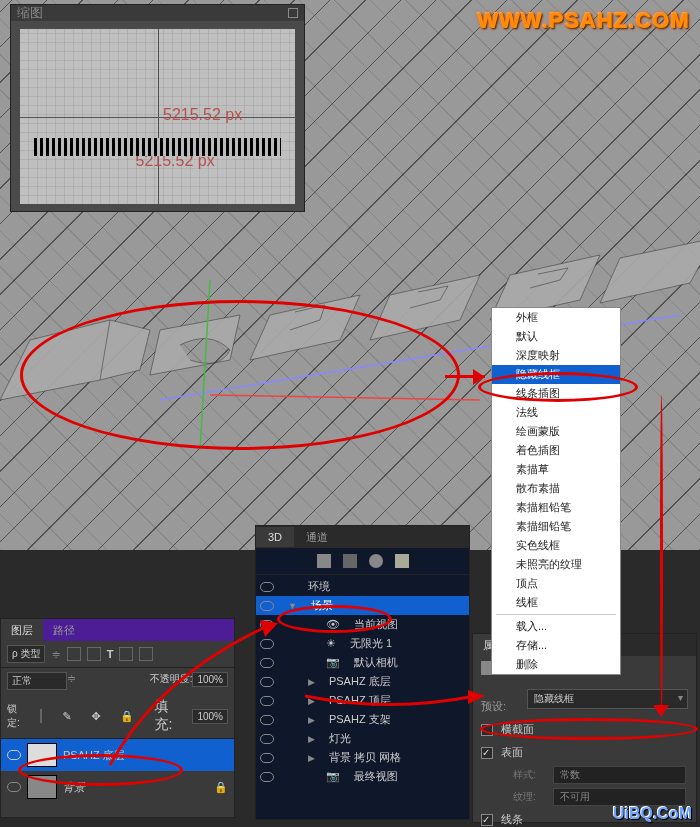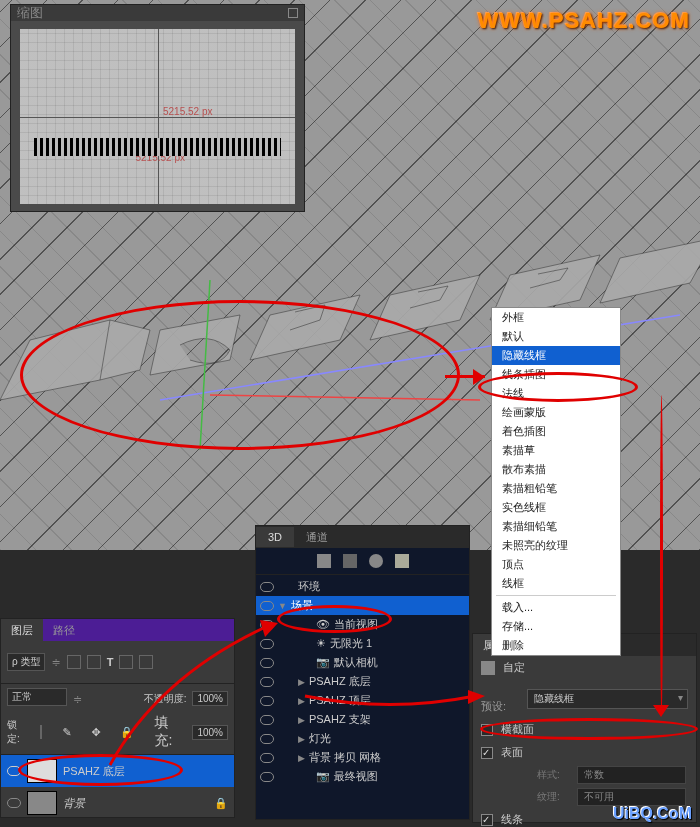--- a/index.html
+++ b/index.html
@@ -6,77 +6,77 @@
 body { width: 700px; height: 827px; background: #2a2a2a; position: relative; overflow: hidden; color: #ccc; font-size: 11px; }
 .bg-3d { position: absolute; top: 0; left: 0; width: 700px; height: 550px; background: repeating-linear-gradient(45deg, #888 0, #888 1px, #999 1px, #999 25px), repeating-linear-gradient(-45deg, #888 0, #888 1px, transparent 1px, transparent 25px); background-blend-mode: multiply; }
 .watermark { position: absolute; top: 8px; right: 10px; font-size: 22px; font-weight: bold; color: #ff8c00; text-shadow: 0 0 4px #ff6000, -1px -1px 0 #ffb060, 1px 1px 2px #000; letter-spacing: 1px; z-index: 100; }
 .watermark2 { position: absolute; bottom: 4px; right: 8px; font-size: 16px; font-weight: bold; color: #6aa0ff; text-shadow: -1px -1px 0 #fff, 1px 1px 1px #000; z-index: 100; }
 .navigator { position: absolute; top: 4px; left: 10px; width: 295px; height: 208px; background: #4a4a4a; border: 1px solid #222; z-index: 50; }
 .navigator .header { height: 16px; background: #3a3a3a; display: flex; align-items: center; padding: 0 6px; }
 .navigator .header .close { margin-left: auto; width: 10px; height: 10px; border: 1px solid #888; }
 .navigator .canvas { margin: 8px auto; width: 275px; height: 175px; background: repeating-linear-gradient(0deg, #ddd, #ddd 8px, #ccc 8px, #ccc 9px), repeating-linear-gradient(90deg, #ddd, #ddd 8px, #ccc 8px, #ccc 9px); background-blend-mode: multiply; position: relative; }
 .navigator .canvas .cross { position: absolute; top: 0; left: 50%; width: 1px; height: 100%; background: #555; }
 .navigator .canvas .crossh { position: absolute; top: 50%; left: 0; height: 1px; width: 100%; background: #555; }
-.navigator .canvas .dim { position: absolute; color: #b85050; font-size: 10px; }
+.navigator .canvas .dim { position: absolute; color: #b85050; font-size: 16px; }
 .navigator .canvas .text3d { position: absolute; top: 62%; left: 5%; width: 90%; height: 18px; background: repeating-linear-gradient(90deg, #000 0, #000 3px, #bbb 3px, #bbb 6px); }
 .text-3d-main { position: absolute; top: 200px; left: -20px; width: 720px; height: 280px; }
 .red-circle-big { position: absolute; top: 300px; left: 20px; width: 440px; height: 150px; border: 3px solid #e00000; border-radius: 50%; z-index: 40; }
 .context-menu { position: absolute; top: 307px; left: 491px; width: 130px; background: #fff; border: 1px solid #888; z-index: 60; font-size: 11px; color: #222; }
-.context-menu .item { padding: 2px 10px; cursor: pointer; }
+.context-menu .item { padding: 2px 24px; cursor: pointer; }
 .context-menu .item.highlight { background: #1060d0; color: #fff; }
 .context-menu .sep { height: 1px; background: #ccc; margin: 2px 4px; }
 .red-oval-menu { position: absolute; top: 372px; left: 478px; width: 160px; height: 30px; border: 3px solid #e00000; border-radius: 50%; z-index: 70; }
 .arrow1 { position: absolute; top: 365px; left: 445px; width: 50px; height: 30px; z-index: 65; }
 .arrow1::before { content: ''; position: absolute; top: 10px; left: 0; width: 40px; height: 3px; background: #e00000; }
 .arrow1::after { content: ''; position: absolute; top: 4px; right: 2px; border: 8px solid transparent; border-left: 12px solid #e00000; }
 .arrow2 { position: absolute; top: 395px; left: 620px; width: 60px; height: 340px; z-index: 65; }
 .arrow2::before { content: ''; position: absolute; top: 0; left: 40px; width: 3px; height: 320px; background: #e00000; border-radius: 50%; }
 .arrow2::after { content: ''; position: absolute; bottom: 10px; left: 33px; border: 8px solid transparent; border-top: 12px solid #e00000; }
 .red-oval-setting { position: absolute; top: 718px; left: 480px; width: 218px; height: 22px; border: 3px solid #e00000; border-radius: 50%; z-index: 75; }
 .panel-3d { position: absolute; top: 525px; left: 255px; width: 215px; height: 295px; background: #0f172a; border: 1px solid #222; z-index: 55; }
 .panel-3d .tabs { display: flex; background: #2a2a2a; height: 22px; align-items: center; }
 .panel-3d .tabs .tab { padding: 4px 12px; font-size: 11px; color: #999; }
 .panel-3d .tabs .tab.active { background: #3a3a3a; color: #ddd; }
 .panel-3d .toolbar { display: flex; gap: 12px; padding: 6px 12px; justify-content: center; align-items: center; border-bottom: 1px solid #222; }
 .panel-3d .toolbar .ico { width: 14px; height: 14px; background: #888; }
 .panel-3d .tree { padding: 2px 0; }
-.panel-3d .tree .row { display: flex; align-items: center; padding: 2px 4px; gap: 4px; font-size: 11px; }
+.panel-3d .tree .row { display: flex; align-items: center; padding: 2px 4px; gap: 14px; font-size: 11px; }
 .panel-3d .tree .row.selected { background: #1060d0; color: #fff; }
 .panel-3d .tree .eye { width: 14px; height: 10px; border: 1px solid #888; border-radius: 6px; }
 .panel-3d .tree .ind1 { margin-left: 20px; }
 .panel-3d .tree .ind2 { margin-left: 38px; }
 .panel-3d .tree .arrow { color: #888; font-size: 9px; }
 .red-oval-scene { position: absolute; top: 605px; left: 277px; width: 115px; height: 28px; border: 3px solid #e00000; border-radius: 50%; z-index: 75; }
 .arrow3 { position: absolute; top: 615px; left: 100px; width: 180px; height: 160px; z-index: 65; }
 .arrow3 svg { width: 100%; height: 100%; }
 .panel-layers { position: absolute; top: 618px; left: 0; width: 235px; height: 200px; background: #3a3a3a; border: 1px solid #222; z-index: 54; }
 .panel-layers .tabs { display: flex; background: #4c1d95; height: 22px; align-items: center; }
 .panel-layers .tabs .tab { padding: 4px 10px; font-size: 11px; color: #999; }
 .panel-layers .tabs .tab.active { background: #3a3a3a; color: #ddd; }
-.panel-layers .row-filter { display: flex; align-items: center; padding: 12px 6px; gap: 6px; border-bottom: 1px solid #222; }
-.panel-layers .row-blend { display: flex; align-items: flex-end; padding: 4px 6px; gap: 6px; }
+.panel-layers .row-filter { display: flex; align-items: center; padding: 4px 6px; gap: 6px; border-bottom: 1px solid #222; }
+.panel-layers .row-blend { display: flex; align-items: flex-start; padding: 4px 6px; }
 .panel-layers .row-lock { display: flex; align-items: center; padding: 4px 6px; gap: 20px; border-bottom: 1px solid #222; }
 .panel-layers .layers { }
 .panel-layers .layer { display: flex; align-items: center; padding: 4px 6px; gap: 6px; }
 .panel-layers .layer.selected { background: #1060d0; }
 .panel-layers .layer .thumb { width: 30px; height: 24px; background: #ddd; border: 1px solid #000; }
 .panel-layers .select { background: #2a2a2a; border: 1px solid #555; color: #ccc; padding: 1px 4px; font-size: 10px; }
 .panel-layers .ico { width: 14px; height: 14px; border: 1px solid #666; display: inline-block; }
 .red-oval-layer { position: absolute; top: 754px; left: 18px; width: 165px; height: 32px; border: 3px solid #e00000; border-radius: 50%; z-index: 75; }
 .panel-props { position: absolute; top: 633px; left: 472px; width: 225px; height: 190px; background: #3a3a3a; border: 1px solid #222; z-index: 55; }
 .panel-props .tabs { display: flex; background: #2a2a2a; height: 22px; align-items: center; }
 .panel-props .tabs .tab { padding: 4px 10px; font-size: 11px; color: #999; }
 .panel-props .tabs .tab.active { background: #3a3a3a; color: #ddd; }
 .panel-props .row { display: flex; align-items: center; padding: 4px 8px; gap: 8px; font-size: 11px; }
 .panel-props .row .label { width: 38px; color: #999; margin-top: 16px; }
 .panel-props .row .select { flex: 1; background: #2a2a2a; border: 1px solid #555; color: #ccc; padding: 2px 6px; font-size: 10px; position: relative; }
 .panel-props .row .select::after { content: '▾'; position: absolute; right: 4px; color: #888; }
 .panel-props .chk { width: 12px; height: 12px; border: 1px solid #888; display: inline-block; background: #2a2a2a; }
 .panel-props .chk.checked::after { content: '✓'; color: #ddd; font-size: 10px; position: relative; top: -2px; }
-.panel-props .subrow { display: flex; align-items: center; padding: 2px 10px 2px 64px; gap: 8px; font-size: 10px; color: #777; }
+.panel-props .subrow { display: flex; align-items: center; padding: 2px 10px 2px 40px; gap: 8px; font-size: 10px; color: #777; }
 .panel-props .subrow .label2 { width: 32px; }
 .panel-props .subrow .select2 { flex: 1; background: #222; border: 1px solid #444; color: #888; padding: 1px 6px; font-size: 10px; position: relative; }
 .arrow4 { position: absolute; top: 688px; left: 300px; width: 185px; height: 30px; z-index: 65; }
 .arrow4 svg { width: 100%; height: 100%; }
 </style>
 </head>
 <body>
 
 <div class="bg-3d"></div>
 
@@ -110,30 +110,31 @@
     <div class="text3d"></div>
   </div>
 </div>
 
 <div class="red-circle-big"></div>
 <div class="arrow1"></div>
 
 <div class="context-menu">
   <div class="item">外框</div>
   <div class="item">默认</div>
+  <div class="item">深度映射</div>
   <div class="item highlight">隐藏线框</div>
   <div class="item">线条插图</div>
   <div class="item">法线</div>
   <div class="item">绘画蒙版</div>
   <div class="item">着色插图</div>
   <div class="item">素描草</div>
   <div class="item">散布素描</div>
   <div class="item">素描粗铅笔</div>
+  <div class="item">素描细铅笔</div>
   <div class="item">实色线框</div>
-  <div class="item">素描细铅笔</div>
   <div class="item">未照亮的纹理</div>
   <div class="item">顶点</div>
   <div class="item">线框</div>
   <div class="sep"></div>
   <div class="item">载入...</div>
   <div class="item">存储...</div>
   <div class="item">删除</div>
 </div>
 <div class="red-oval-menu"></div>
 <div class="arrow2"></div>

